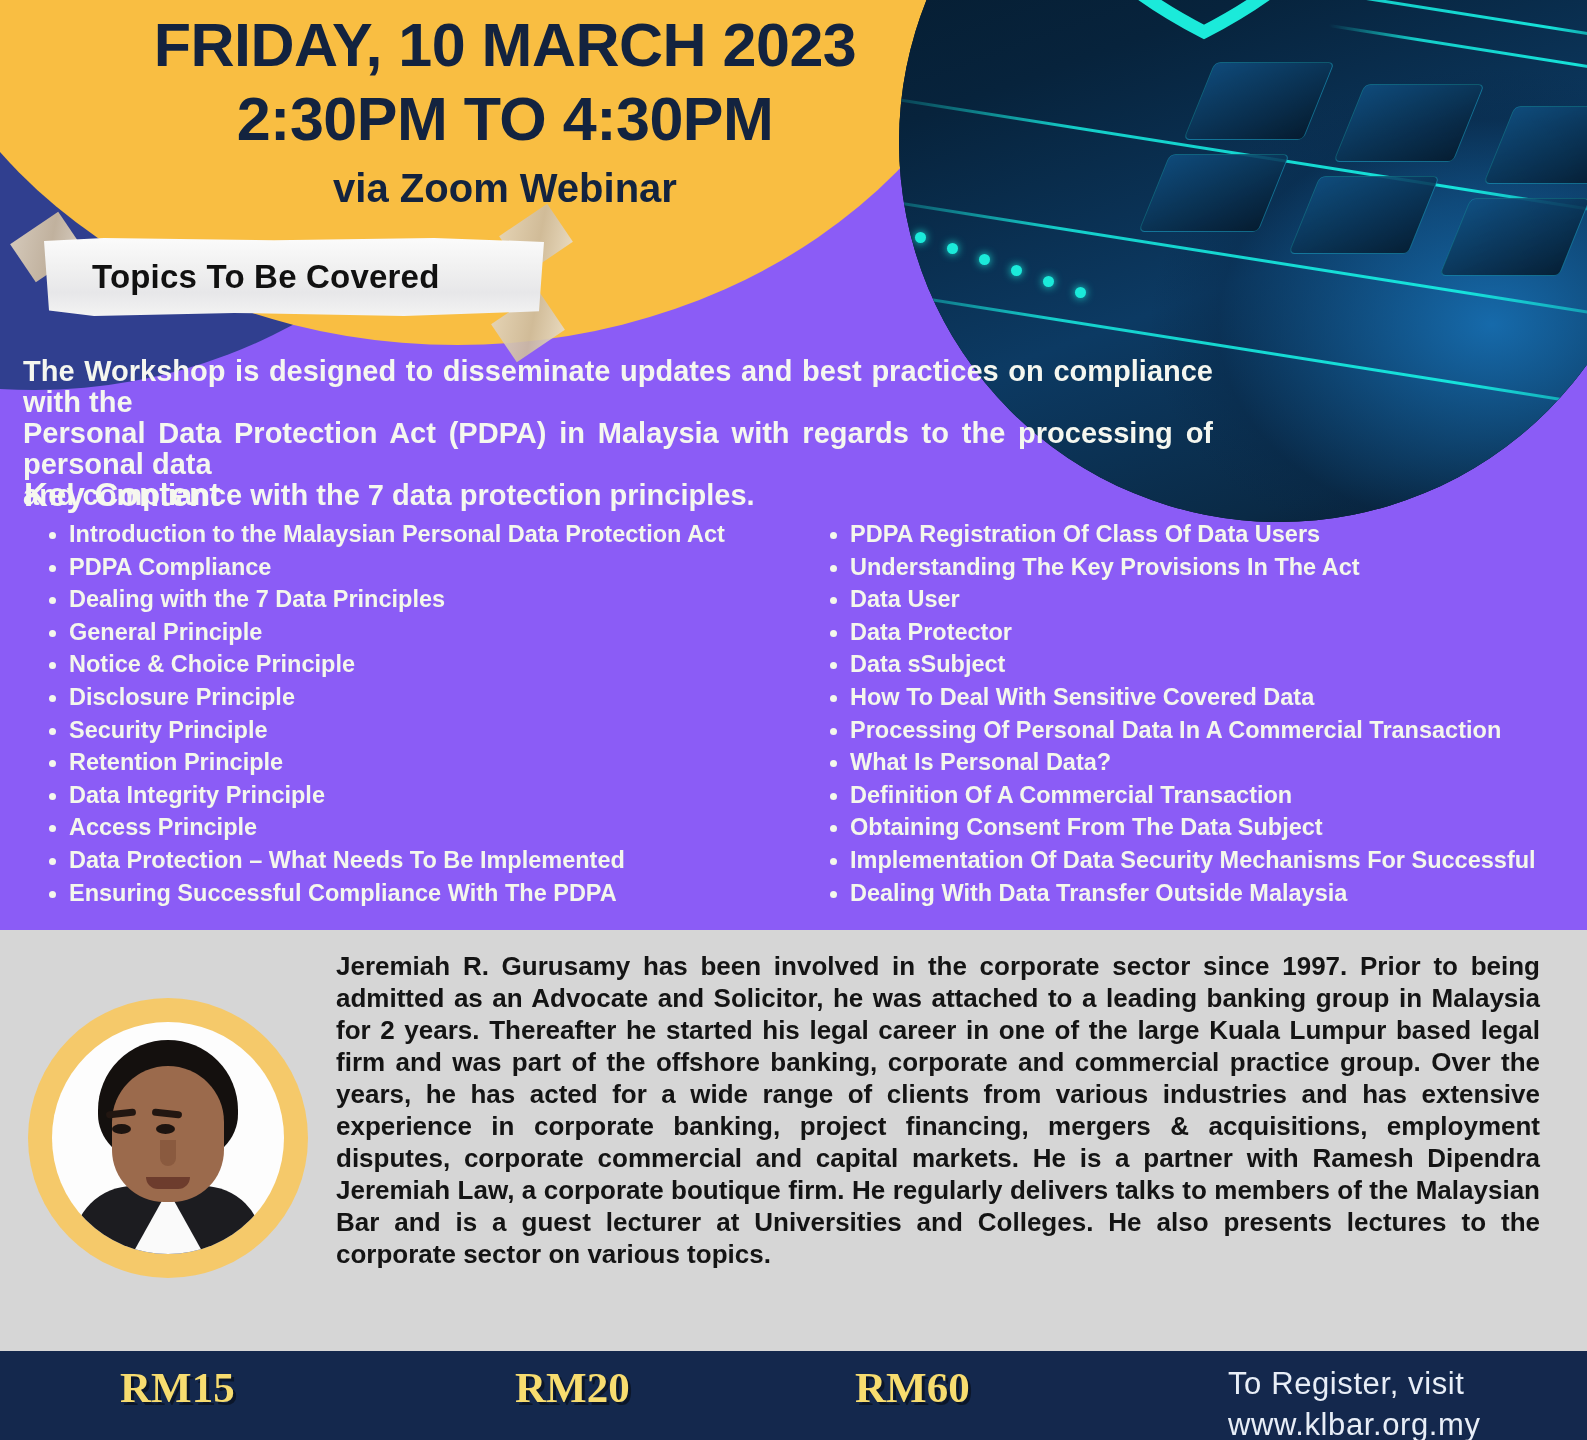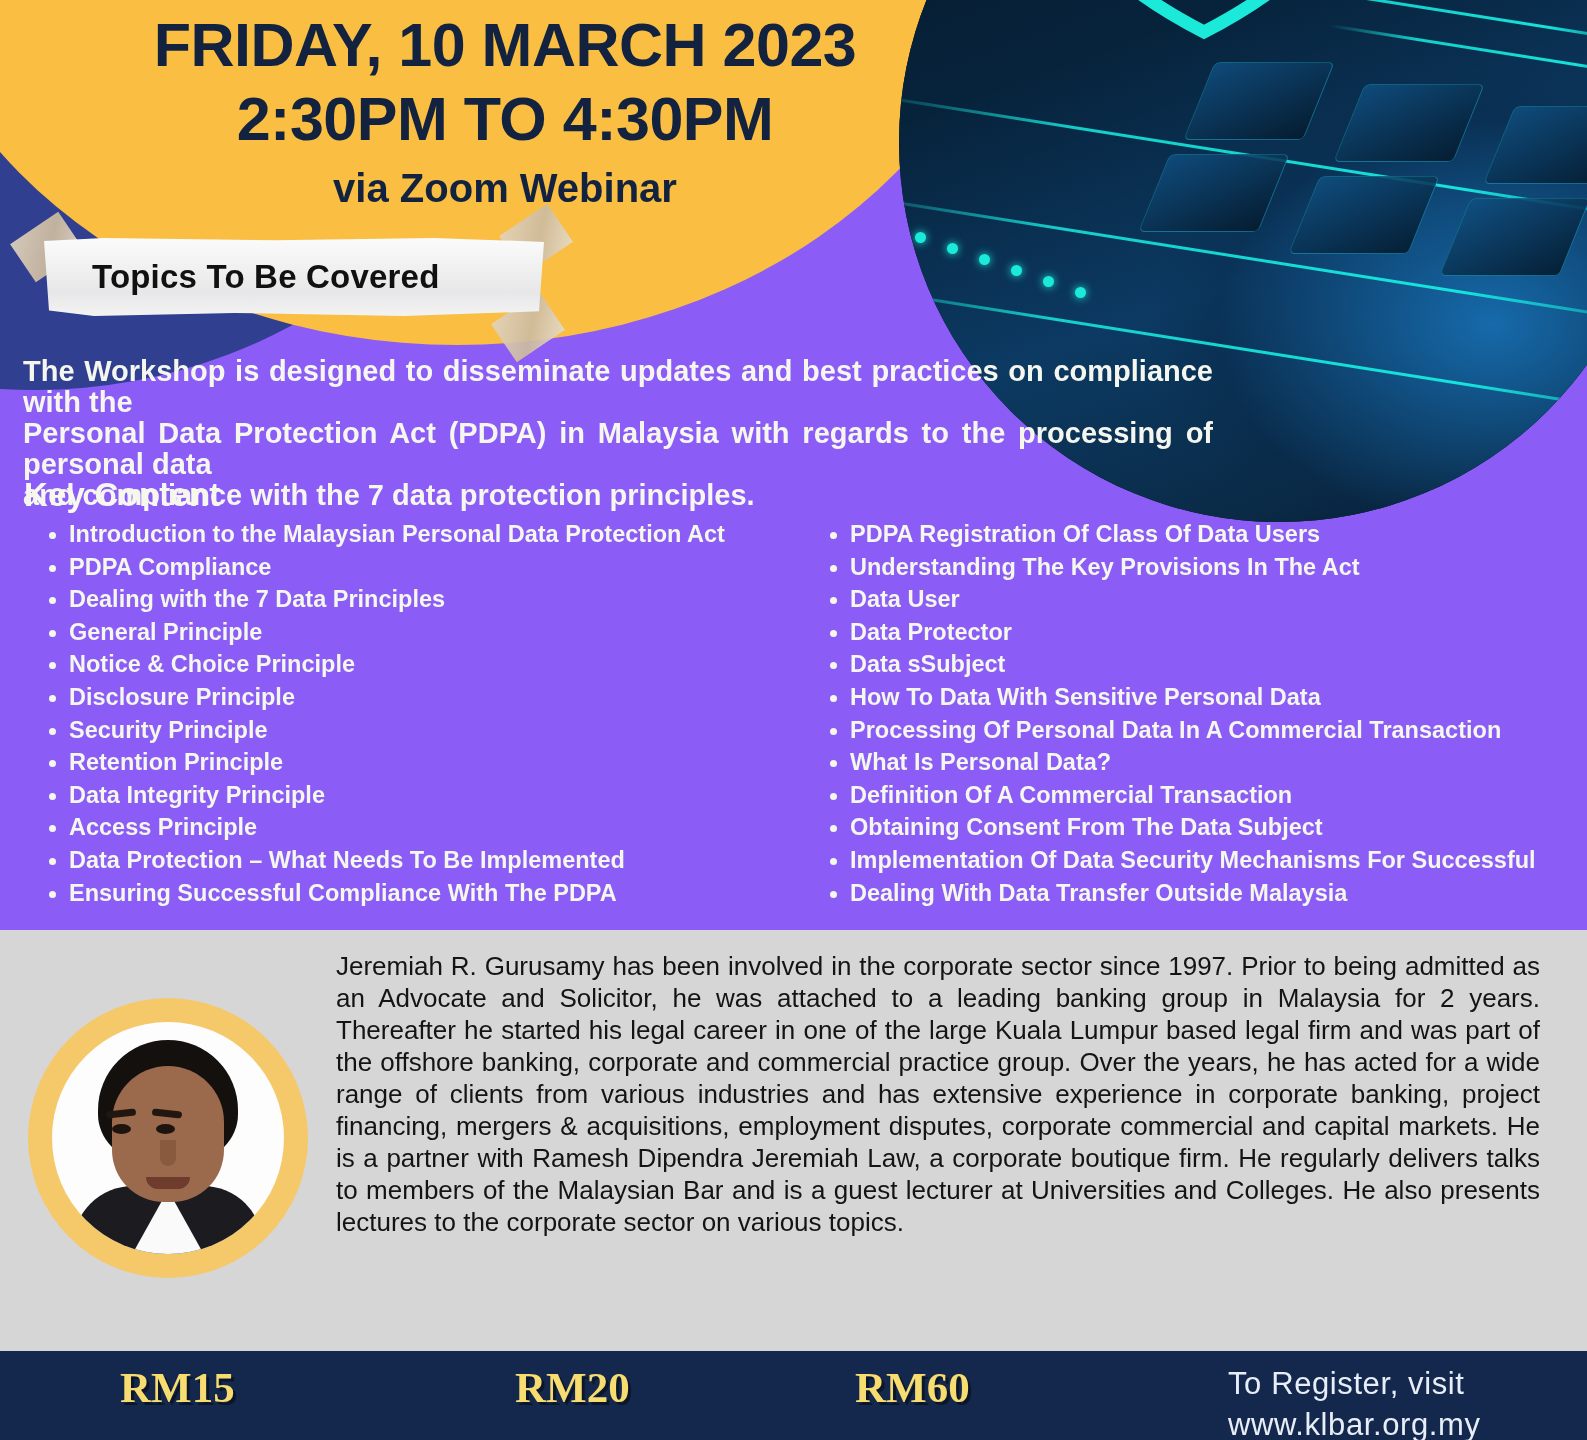--- a/index.html
+++ b/index.html
@@ -286,21 +286,21 @@
     width: 78px; height: 70px; background:#fafafa;
     clip-path: polygon(50% 0%, 100% 100%, 0% 100%);
   }
   .bio {
     position: absolute;
     left: 336px;
     top: 20px;
     width: 1204px;
     color: #141414;
     font-size: 26px;
-    font-weight: 400;
+    font-weight: 700;
     line-height: 32px;
     text-align: justify;
   }
 
   
   .footer {
     position: absolute;
     left: 0;
     top: 1351px;
     width: 1587px;
@@ -417,21 +417,21 @@
           <li>Ensuring Successful Compliance With The PDPA</li>
         </ul>
     </div>
     <div class="col right">
       <ul class="bullets" id="right-list">
           <li>PDPA Registration Of Class Of Data Users</li>
           <li>Understanding The Key Provisions In The Act</li>
           <li>Data User</li>
           <li>Data Protector</li>
           <li>Data sSubject</li>
-          <li>How To Data With Sensitive Personal Data</li>
+          <li>How To Deal With Sensitive Covered Data</li>
           <li>Processing Of Personal Data In A Commercial Transaction</li>
           <li>What Is Personal Data?</li>
           <li>Definition Of A Commercial Transaction</li>
           <li>Obtaining Consent From The Data Subject</li>
           <li>Implementation Of Data Security Mechanisms For Successful</li>
           <li>Dealing With Data Transfer Outside Malaysia</li>
         </ul>
     </div>
   </div>
 

